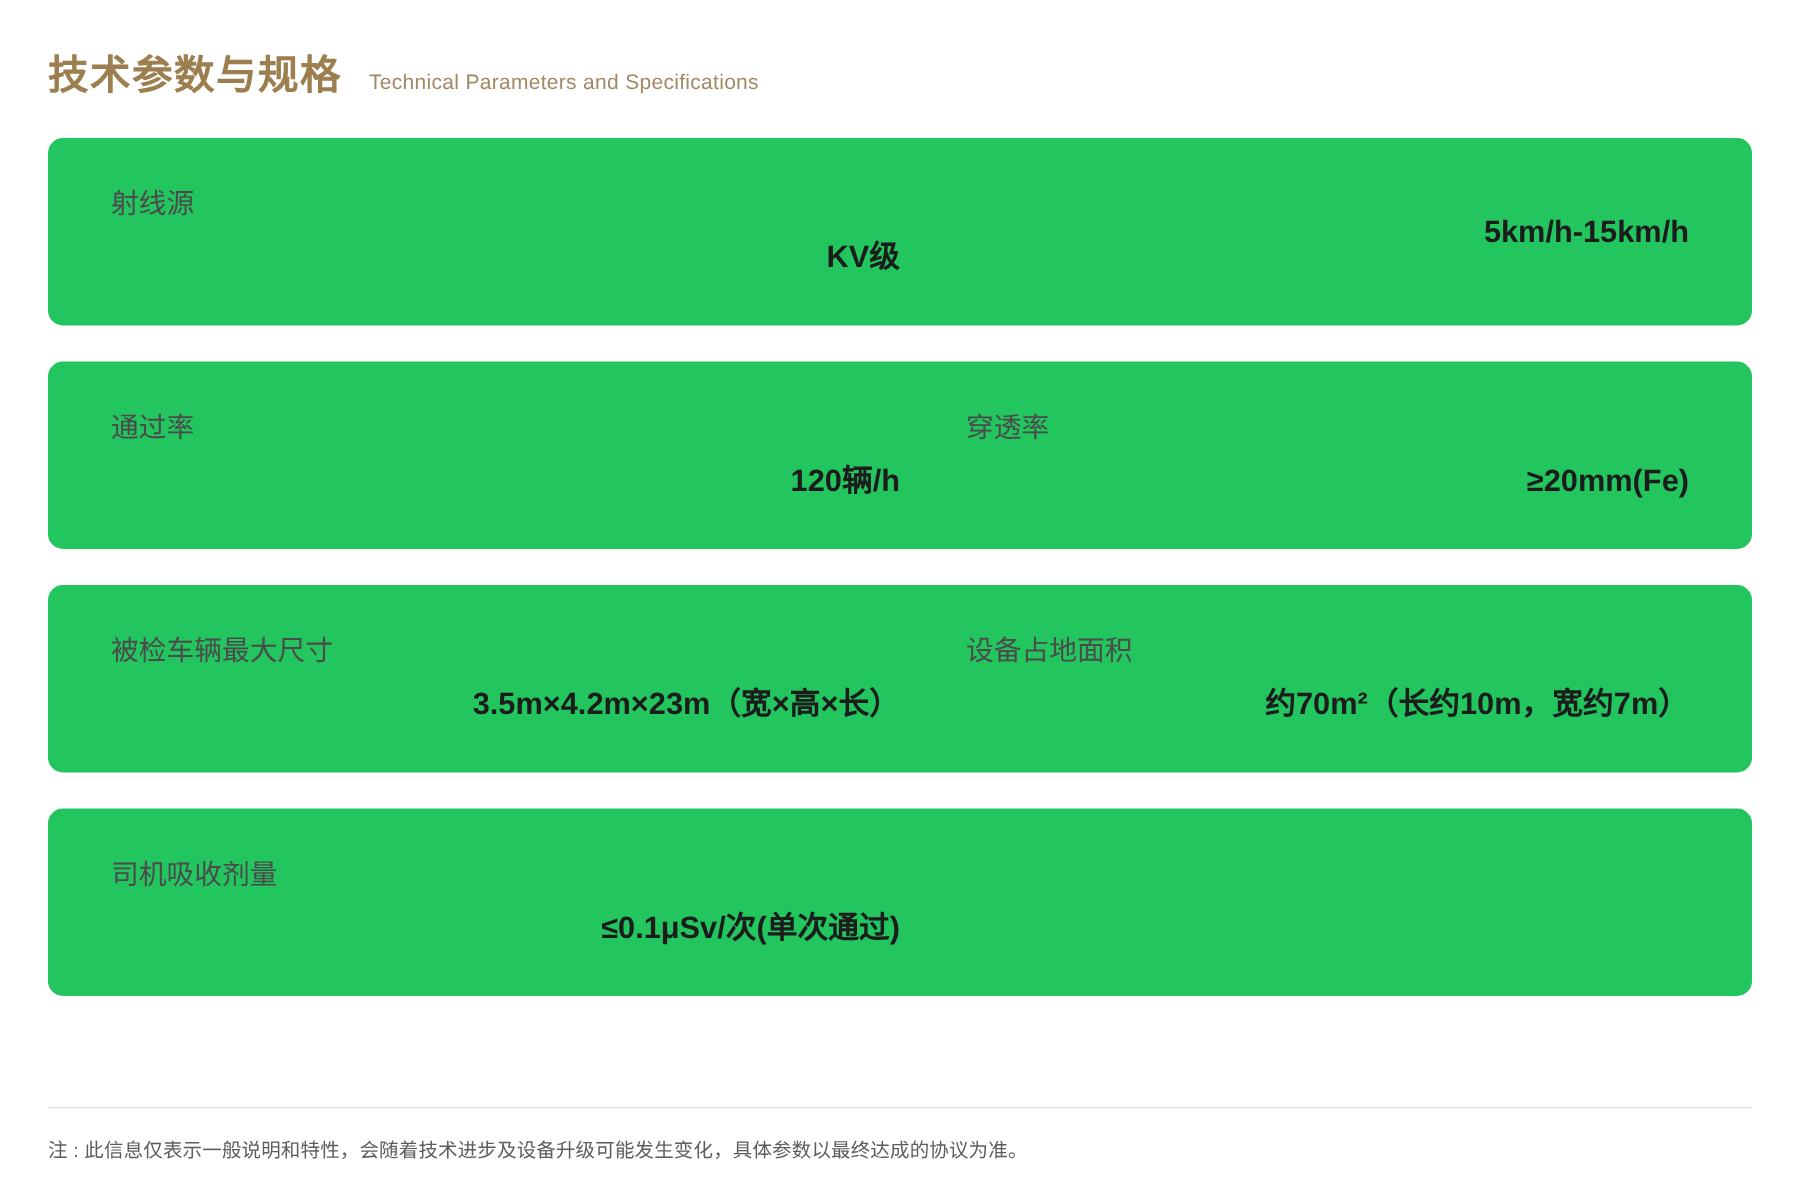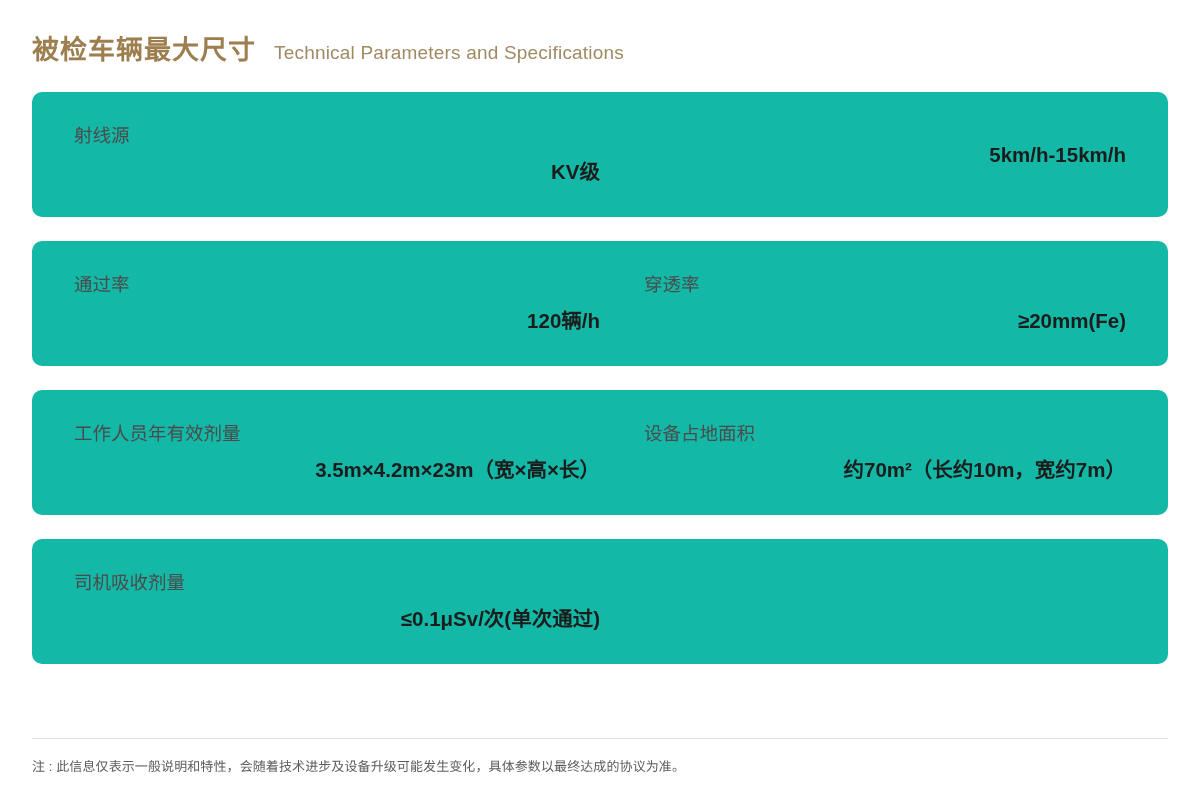--- a/index.html
+++ b/index.html
@@ -30,35 +30,35 @@
     padding-left: 0px;
   }
   .title-cn {
     font-size: 27px;
     font-weight: bold;
     letter-spacing: 1px;
     color: #9c7e4f;
     line-height: 1.2;
   }
   .title-en {
-    font-size: 19px;
+    font-size: 14px;
     font-weight: normal;
     color: #a08a64;
     letter-spacing: 0.2px;
     line-height: 1.2;
   }
   
   .spec-list {
     margin-top: 26px;
     display: flex;
     flex-direction: column;
     gap: 24px;
   }
   .spec-row {
-    background: #14b8a6;
+    background: #22c55e;
     border-radius: 10px;
     height: 125px;
     display: flex;
     align-items: center;
     box-sizing: border-box;
     padding: 0 42px;
   }
   .spec-cell {
     flex: 0 0 50%;
     box-sizing: border-box;
@@ -102,21 +102,21 @@
     line-height: 1.5;
     letter-spacing: 0.1px;
   }
 </style>
 </head>
 <body>
 
 <div class="page">
 
   <div class="header">
-    <div class="title-cn">被检车辆最大尺寸</div>
+    <div class="title-cn">技术参数与规格</div>
     <div class="title-en">Technical Parameters and Specifications</div>
   </div>
 
   <div class="spec-list">
 
     <div class="spec-row">
       <div class="spec-cell left">
         <div class="spec-label">射线源</div>
         <div class="spec-value">KV级</div>
       </div>
@@ -131,21 +131,21 @@
         <div class="spec-value">120辆/h</div>
       </div>
       <div class="spec-cell right">
         <div class="spec-label">穿透率</div>
         <div class="spec-value">≥20mm(Fe)</div>
       </div>
     </div>
 
     <div class="spec-row">
       <div class="spec-cell left">
-        <div class="spec-label">工作人员年有效剂量</div>
+        <div class="spec-label">被检车辆最大尺寸</div>
         <div class="spec-value">3.5m×4.2m×23m（宽×高×长）</div>
       </div>
       <div class="spec-cell right">
         <div class="spec-label">设备占地面积</div>
         <div class="spec-value">约70m²（长约10m，宽约7m）</div>
       </div>
     </div>
 
     <div class="spec-row">
       <div class="spec-cell left">

